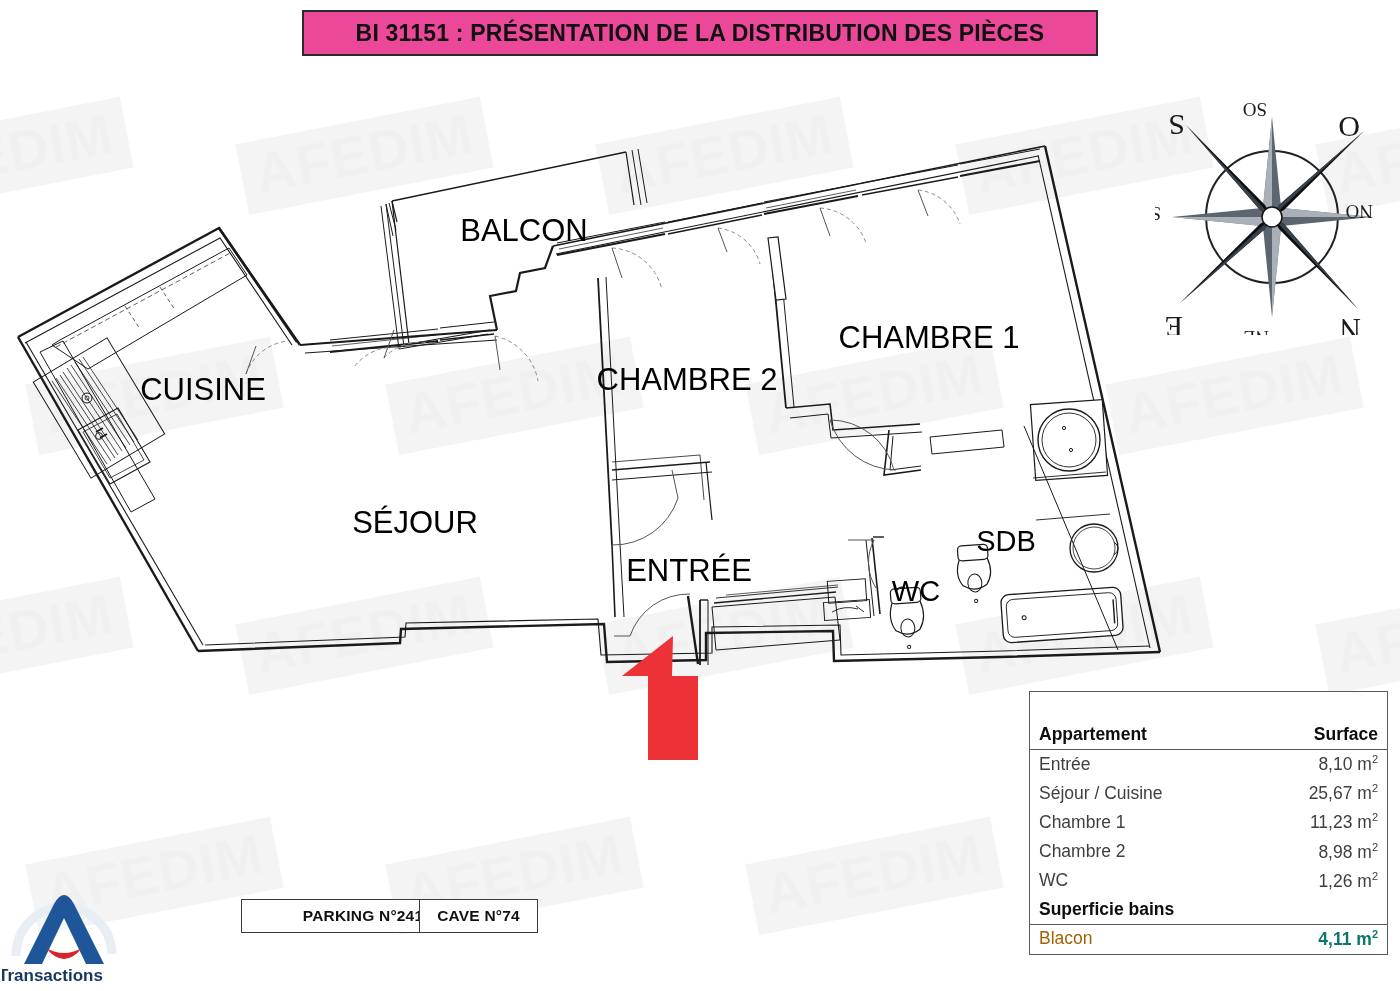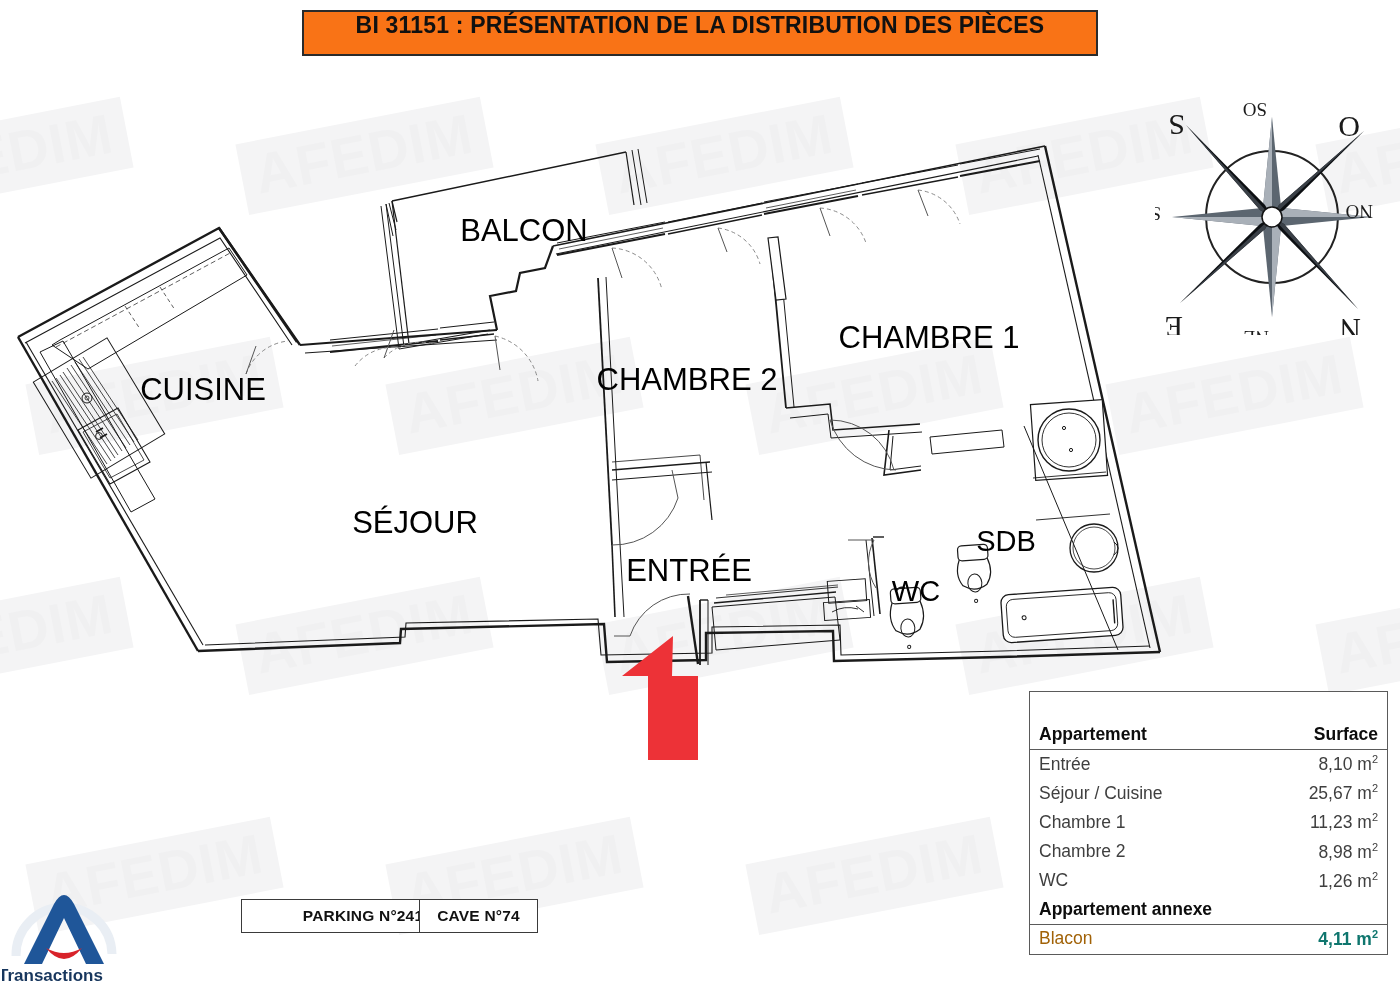--- a/index.html
+++ b/index.html
@@ -40,22 +40,23 @@
 
   
   #title-box {
     position: absolute;
     left: 302px;
     top: 10px;
     width: 792px;
     height: 42px;
     border: 2px solid #2b2b2b;
     display: flex;
+    align-items: center;
     justify-content: center;
-    background: #f97316;
+    background: #ec4899;
     z-index: 8;
   }
   #title-text {
     font-size: 23px;
     font-weight: 600;
     letter-spacing: .2px;
     color: #111;
     white-space: nowrap;
   }
 
@@ -531,21 +532,21 @@
         </tr>
         <tr>
           <td class="name">Chambre 2</td>
           <td class="val">8,98 m<span class="sup">2</span></td>
         </tr>
         <tr>
           <td class="name">WC</td>
           <td class="val">1,26 m<span class="sup">2</span></td>
         </tr>
         <tr class="annex-hdr">
-          <td class="name">Appartement annexe</td>
+          <td class="name">Superficie bains</td>
           <td class="val"></td>
         </tr>
         <tr class="annex-row">
           <td class="name">Blacon</td>
           <td class="val">4,11 m<span class="sup">2</span></td>
         </tr>
       </tbody>
   </table>
 </div>
 

